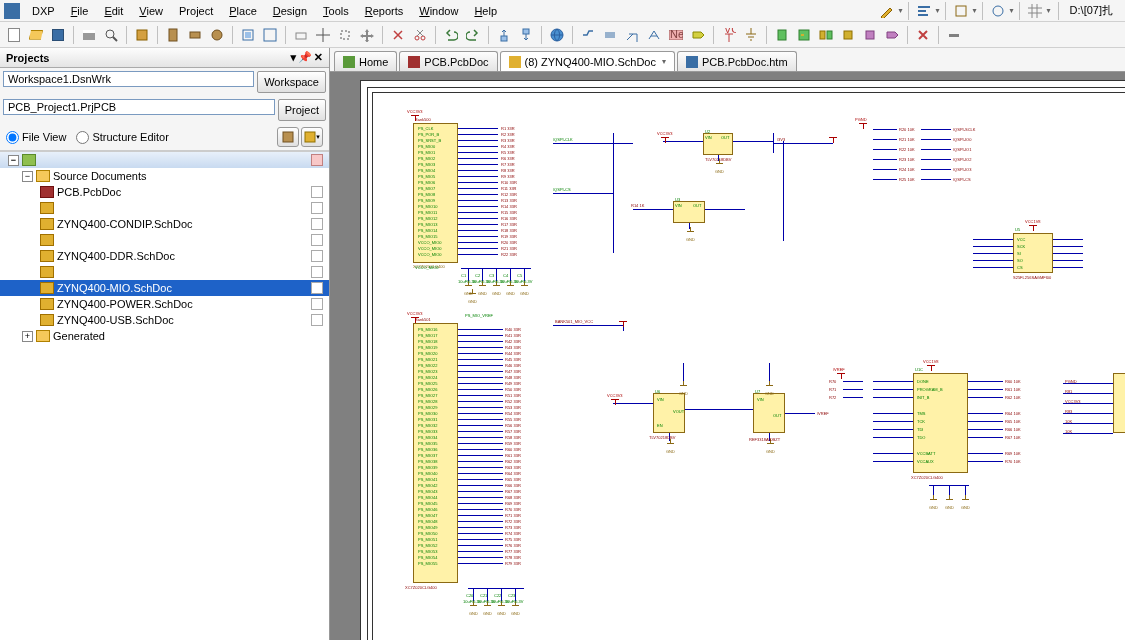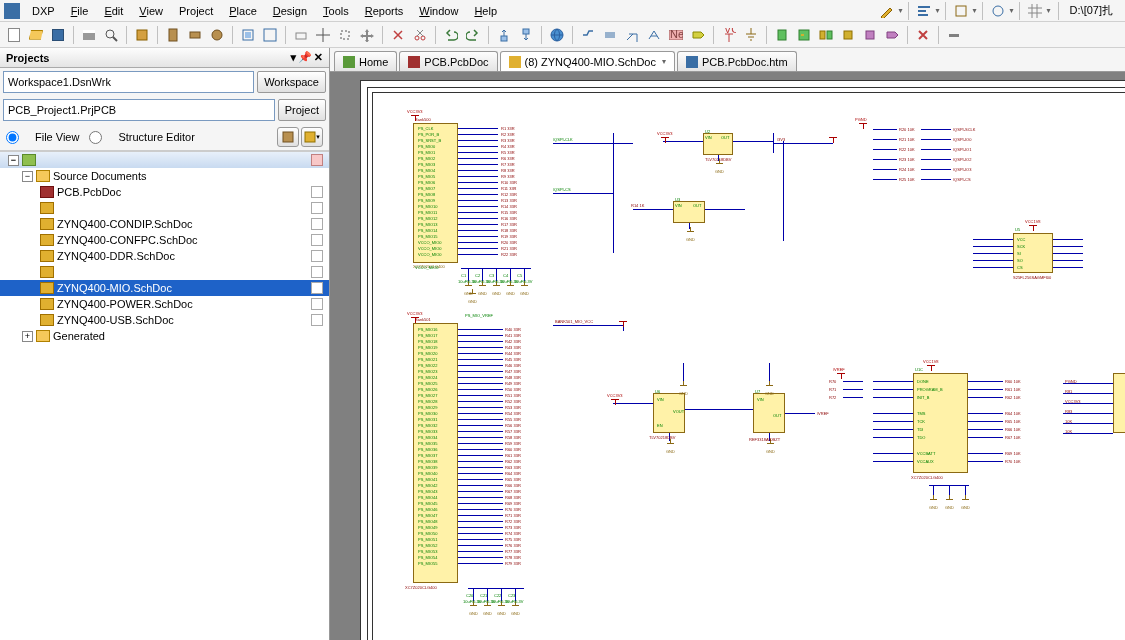--- a/index.html
+++ b/index.html
@@ -25,24 +25,24 @@
 .ic-print{width:12px;height:10px;background:#999;border-top:3px solid #fff;}
 
 
 .main { display: flex; height: calc(100% - 48px); }
 
 
 .panel { width: 330px; background: #f5f5f5; border-right: 1px solid #999; display: flex; flex-direction: column; }
 .panel-title { height: 20px; background: linear-gradient(#fdfdfd,#e4e4e4); border-bottom: 1px solid #aaa; padding: 2px 6px; font-weight: bold; display:flex; align-items:center; }
 .panel-title .right { margin-left:auto; display:flex; gap:2px; }
 .panel-row { display:flex; padding:3px; gap:3px; }
-.panel-row input { flex:1; height:22px; border:1px solid #7a9ac0; padding:0 4px; font-size:11px; }
+.panel-row input { flex:1; height:16px; border:1px solid #7a9ac0; padding:0 4px; font-size:11px; }
 .panel-row button { height:22px; padding:0 6px; border:1px solid #999; background:linear-gradient(#fff,#e0e0e0); border-radius:2px; }
 .panel-radios { display:flex; align-items:center; padding:3px 6px; gap:10px; border-bottom:1px solid #ccc; }
-.panel-radios label{ display:flex; align-items:center; gap:16px; }
+.panel-radios label{ display:flex; align-items:center; gap:3px; }
 .panel-radios .iconbtns{ margin-left:auto; display:flex; gap:2px;}
 .iconbtn{width:22px;height:20px;border:1px solid #999;background:linear-gradient(#fff,#e0e0e0);border-radius:3px;display:flex;align-items:center;justify-content:center;}
 
 
 .tree { flex:1; background:#fff; overflow:auto; border-top:1px solid #ccc; }
 .tree-row { display:flex; align-items:center; height:16px; padding:0 4px; white-space:nowrap; }
 .tree-row.sel { background:#1e62c8; color:#fff; }
 .tree-row .ind { display:inline-block; }
 .tree-row .exp { width:11px; height:11px; border:1px solid #888; background:#fff; margin-right:3px; text-align:center; line-height:9px; font-size:9px; color:#000;}
 .tree-row .fico { width:14px; height:12px; margin-right:3px; display:inline-block; }
@@ -428,21 +428,20 @@
           </div>
           <div class="tree-row">
             <span class="ind" style="width:36px"></span>
             <span class="fico sch"></span>
             <span style="flex:1">ZYNQ400-CONDIP.SchDoc</span>
             <span class="doc-ic"></span>
           </div>
           <div class="tree-row">
             <span class="ind" style="width:36px"></span>
             <span class="fico sch"></span>
-            <span style="flex:1">ZYNQ400-CONFPC.SchDoc</span>
             <span class="doc-ic"></span>
           </div>
           <div class="tree-row">
             <span class="ind" style="width:36px"></span>
             <span class="fico sch"></span>
             <span style="flex:1">ZYNQ400-DDR.SchDoc</span>
             <span class="doc-ic"></span>
           </div>
           <div class="tree-row">
             <span class="ind" style="width:36px"></span>

